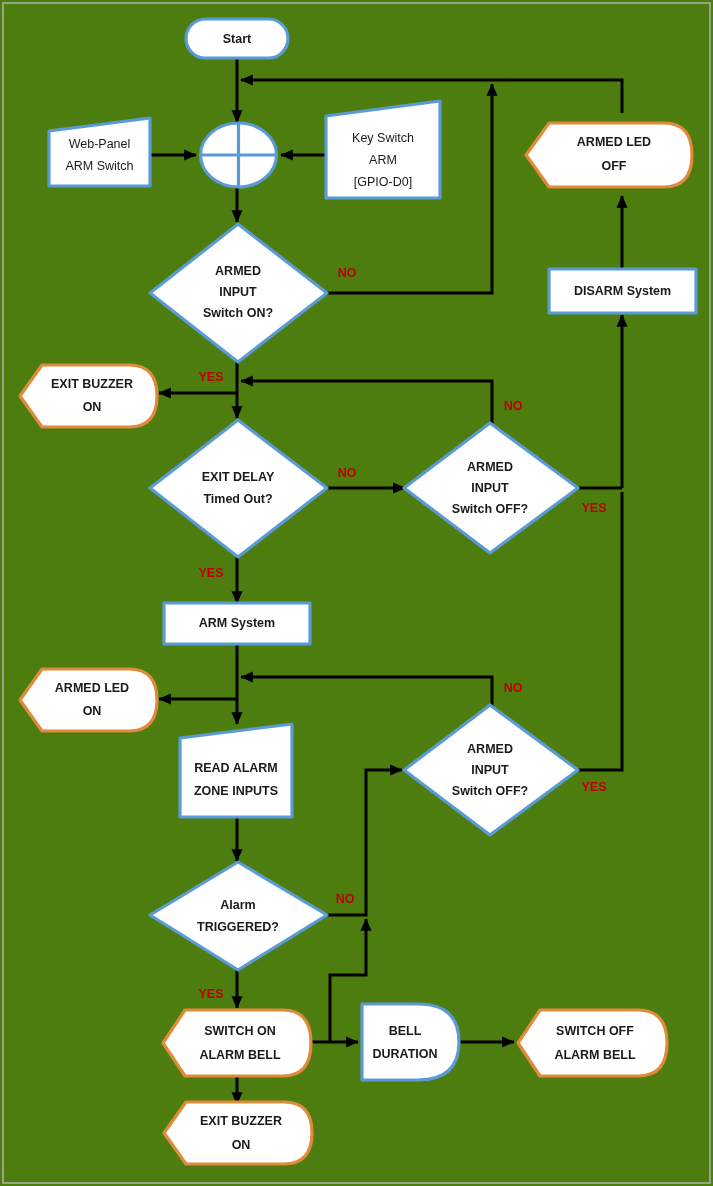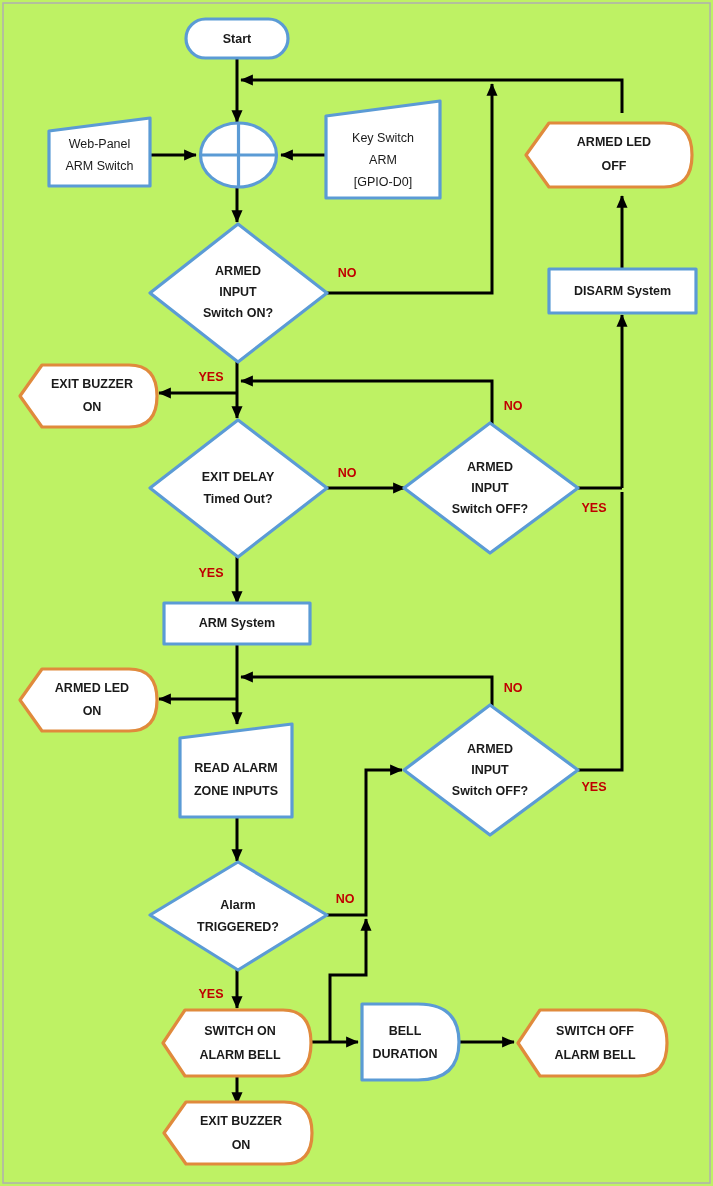--- a/index.html
+++ b/index.html
@@ -7,21 +7,21 @@
     padding: 0;
     background: #ffffff;
   }
   body {
     font-family: "Liberation Sans", sans-serif;
   }
   #canvas-wrap {
     position: relative;
     width: 713px;
     height: 1186px;
-    background: #bef264;
+    background: #4d7c0f;
     overflow: hidden;
   }
   svg#flow {
     display: block;
     width: 713px;
     height: 1186px;
   }
   .node-shape-blue {
     fill: #ffffff;
     stroke: #5B9BD5;

